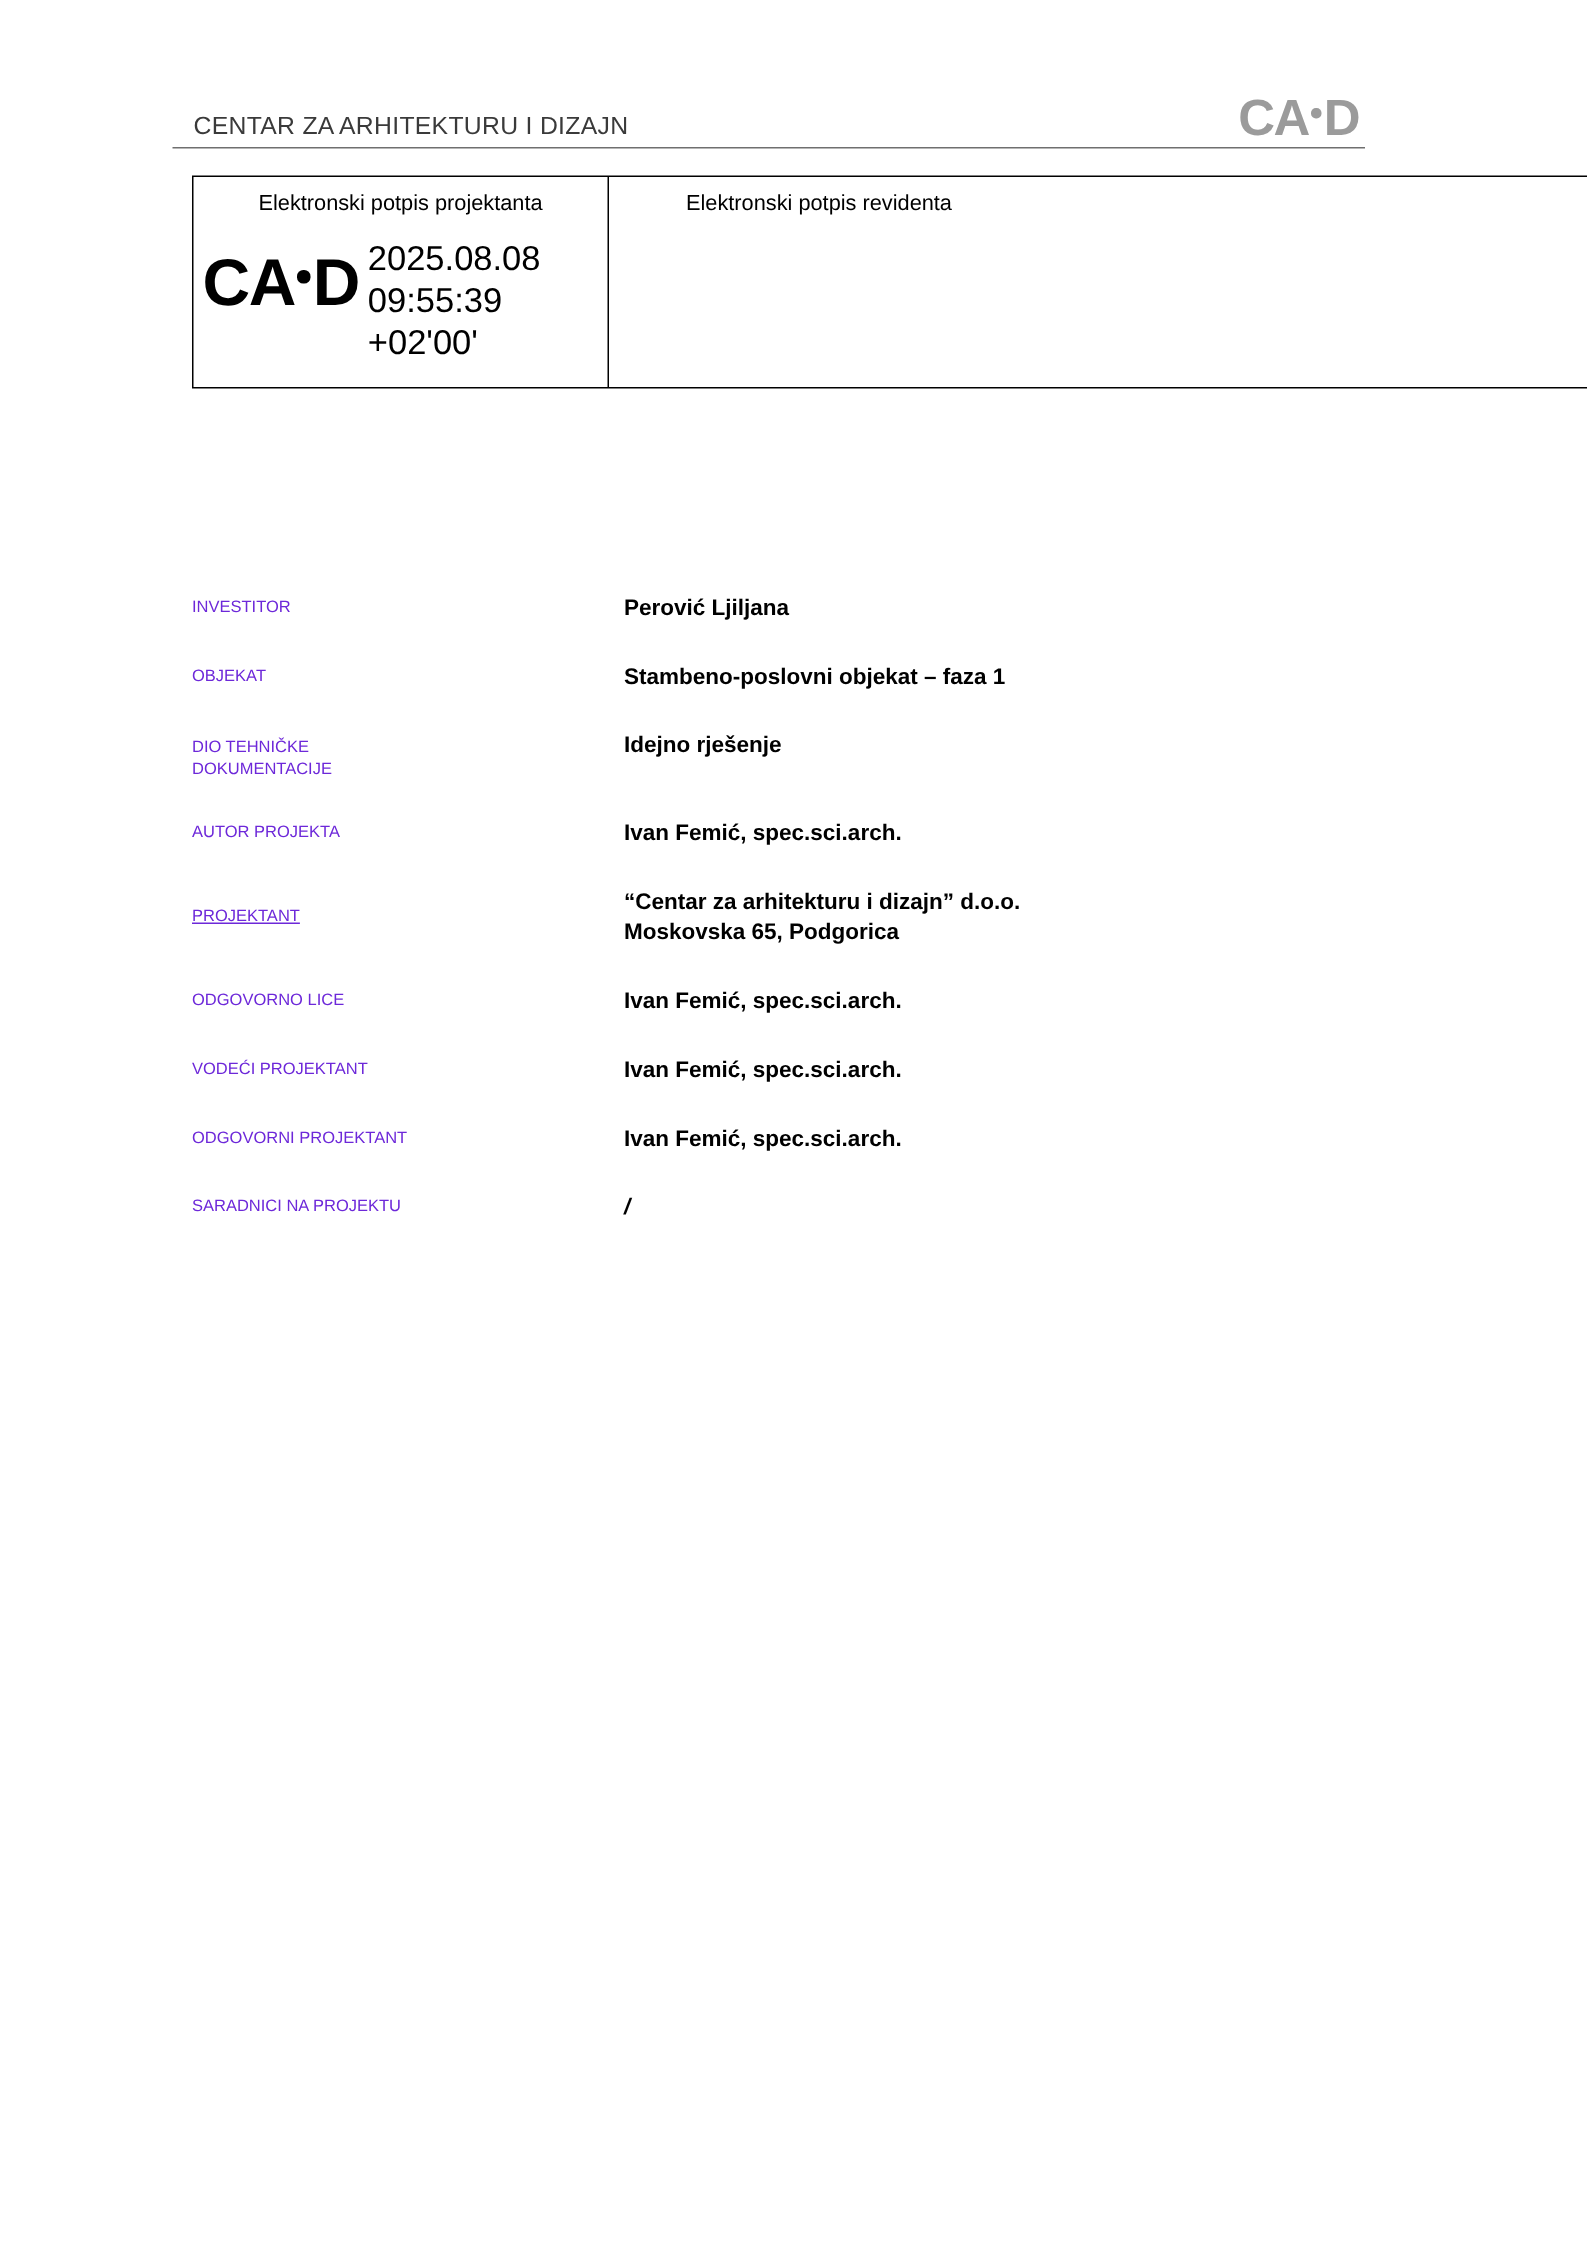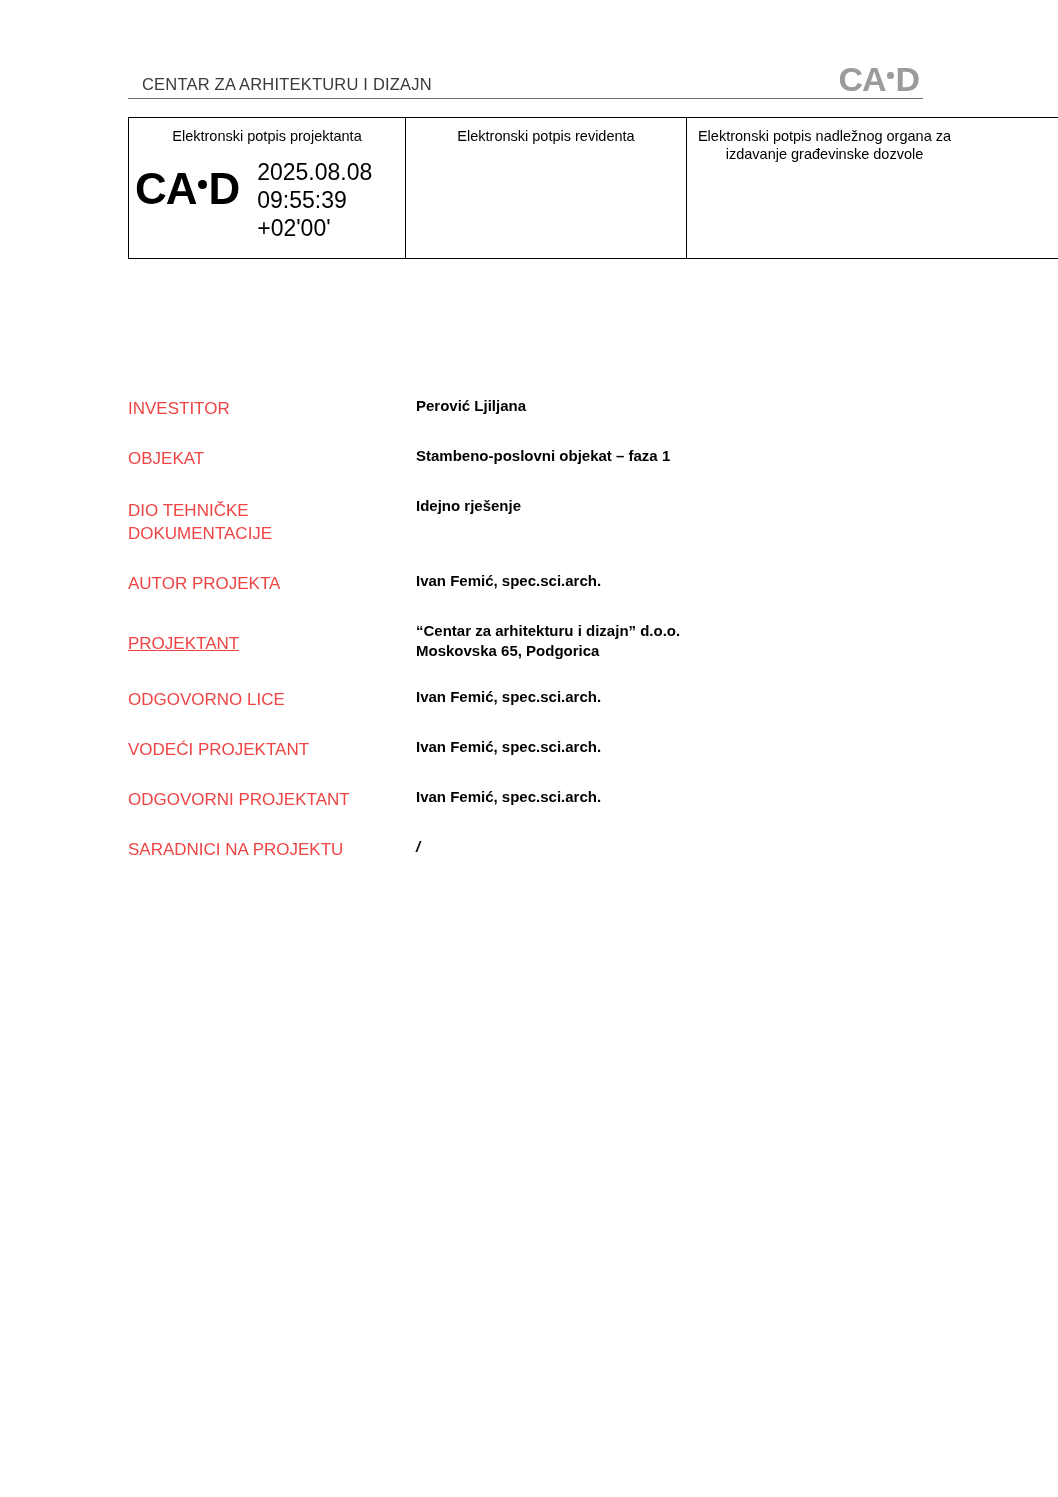--- a/index.html
+++ b/index.html
@@ -12,21 +12,21 @@
     height: 1497px;
     position: relative;
     font-family: "Liberation Sans", sans-serif;
     color: #000000;
     overflow: hidden;
   }
 
   
   .header {
     position: absolute;
-    left: 128px;
+    left: 115px;
     top: 60px;
     width: 795px;
     height: 38px;
     border-bottom: 1.5px solid #6f6f6f;
     display: flex;
     align-items: flex-end;
     justify-content: space-between;
   }
   .header-title {
     font-size: 16.5px;
@@ -91,43 +91,43 @@
     position: absolute;
     left: 6px;
     top: 40px;
     display: flex;
     align-items: flex-start;
   }
   .sig-stamp .logo-black { margin-top: 9px; }
   .sig-time {
     font-size: 23px;
     line-height: 1.22;
-    margin-left: 18px;
+    margin-left: 6px;
     color: #000;
     white-space: pre;
   }
 
   
   .info {
     position: absolute;
     left: 128px;
     top: 396px;
     width: 800px;
   }
   .row {
     display: flex;
     align-items: flex-start;
     margin-bottom: 25px;
   }
   .row-label {
     width: 288px;
     flex: 0 0 288px;
-    font-size: 17px;
+    font-size: 11px;
     line-height: 1.35;
-    color: #ef4444;
+    color: #6d28d9;
     padding-top: 2px;
     white-space: pre-line;
   }
   .row-value {
     font-size: 15px;
     font-weight: bold;
     line-height: 1.38;
     color: #000;
     white-space: pre-line;
   }
@@ -164,24 +164,20 @@
       <div class="sig-time">2025.08.08
 09:55:39
 +02'00'</div>
     </div>
   </div>
 
   <div class="sig-cell sig-cell-2">
     <div class="sig-head">Elektronski potpis revidenta</div>
   </div>
 
-  <div class="sig-cell sig-cell-3">
-    <div class="sig-head">Elektronski potpis nadležnog organa
-za izdavanje građevinske dozvole</div>
-  </div>
 
 </div>
 
 <div class="info">
 
   <div class="row">
     <div class="row-label">INVESTITOR</div>
     <div class="row-value">Perović Ljiljana</div>
   </div>
 

